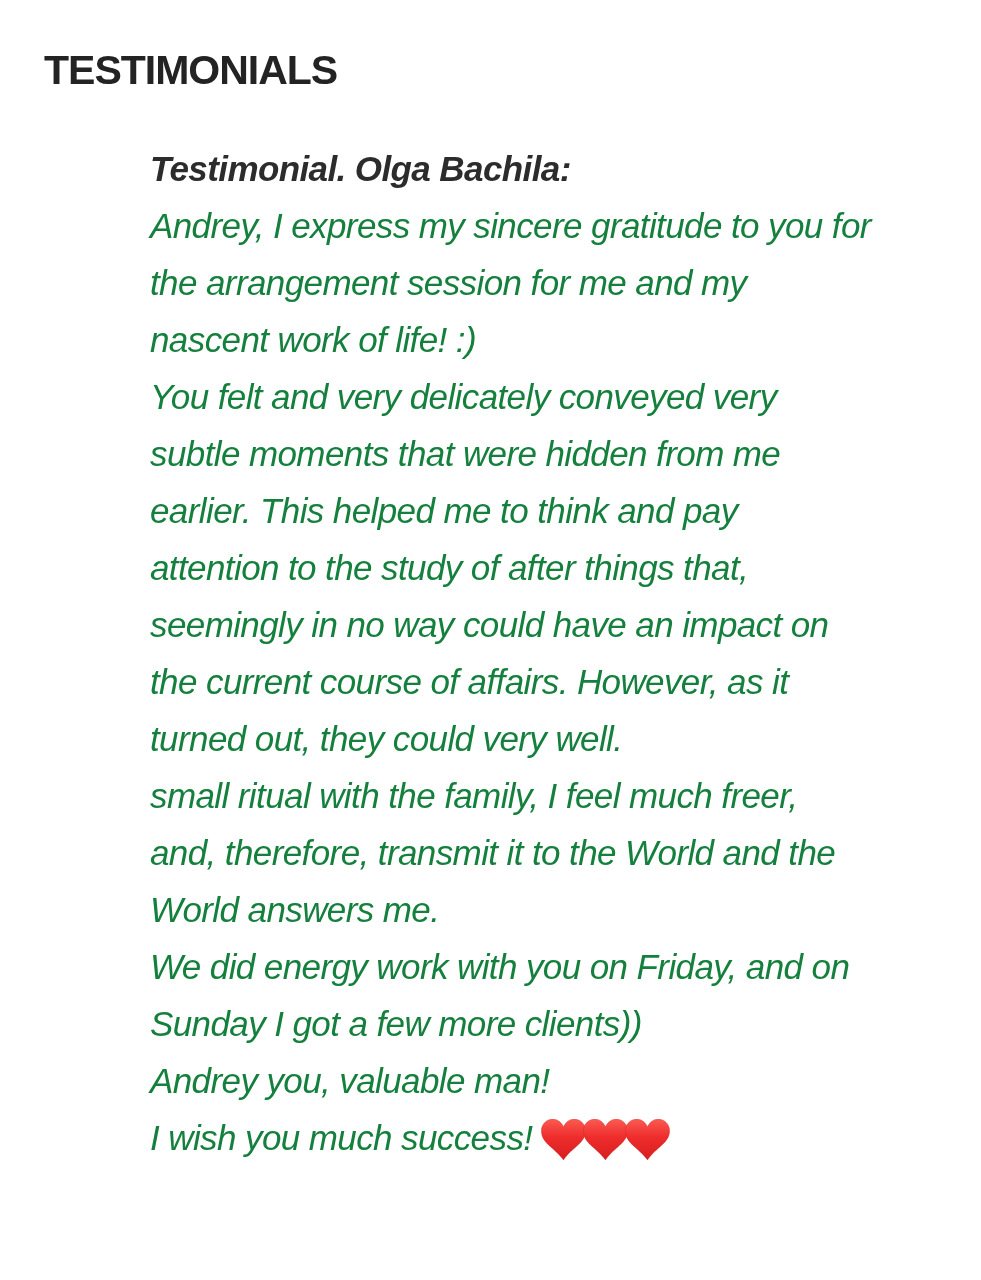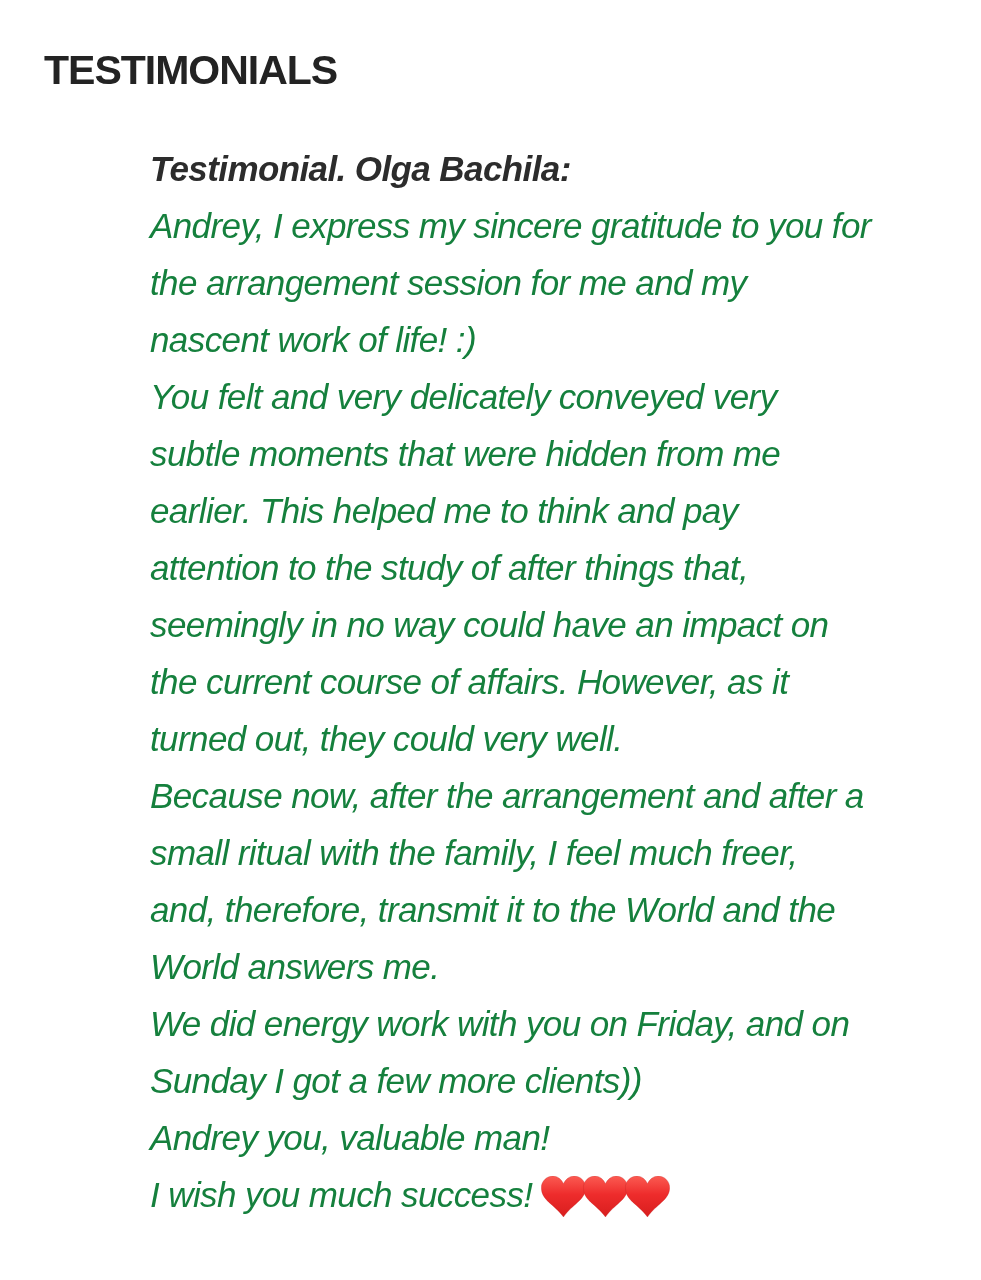--- a/index.html
+++ b/index.html
@@ -85,21 +85,20 @@
   <div class="t-line">Andrey, I express my sincere gratitude to you for</div>
   <div class="t-line">the arrangement session for me and my</div>
   <div class="t-line">nascent work of life! :)</div>
   <div class="t-line">You felt and very delicately conveyed very</div>
   <div class="t-line">subtle moments that were hidden from me</div>
   <div class="t-line">earlier. This helped me to think and pay</div>
   <div class="t-line">attention to the study of after things that,</div>
   <div class="t-line">seemingly in no way could have an impact on</div>
   <div class="t-line">the current course of affairs. However, as it</div>
   <div class="t-line">turned out, they could very well.</div>
-  <div class="t-line">Because now, after the arrangement and after a</div>
   <div class="t-line">small ritual with the family, I feel much freer,</div>
   <div class="t-line">and, therefore, transmit it to the World and the</div>
   <div class="t-line">World answers me.</div>
   <div class="t-line">We did energy work with you on Friday, and on</div>
   <div class="t-line">Sunday I got a few more clients))</div>
   <div class="t-line">Andrey you, valuable man!</div>
   <div class="t-line closing-line">
     <span>I wish you much success!</span>
     <span class="hearts-group">
   <svg width="45" height="41" viewBox="0 0 32 29.6">

